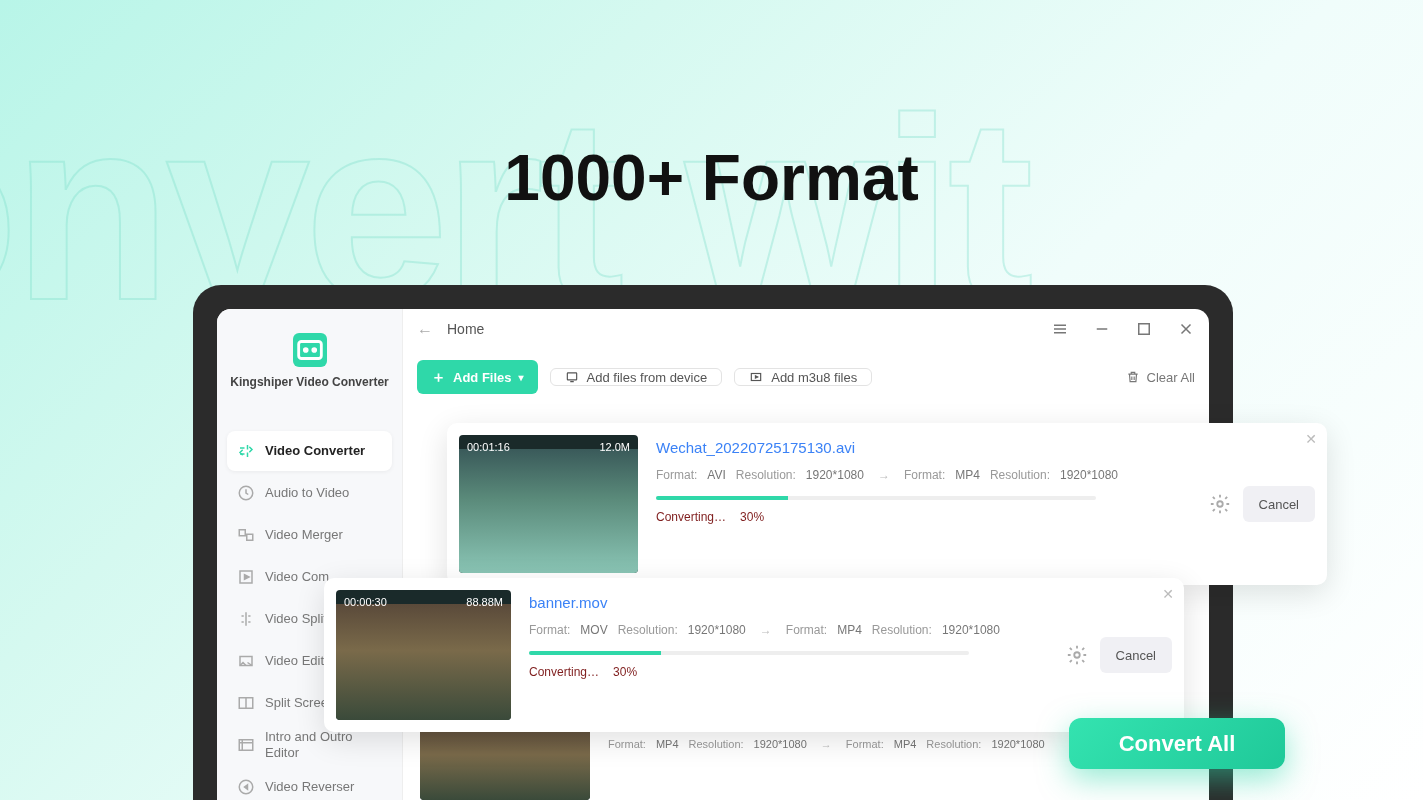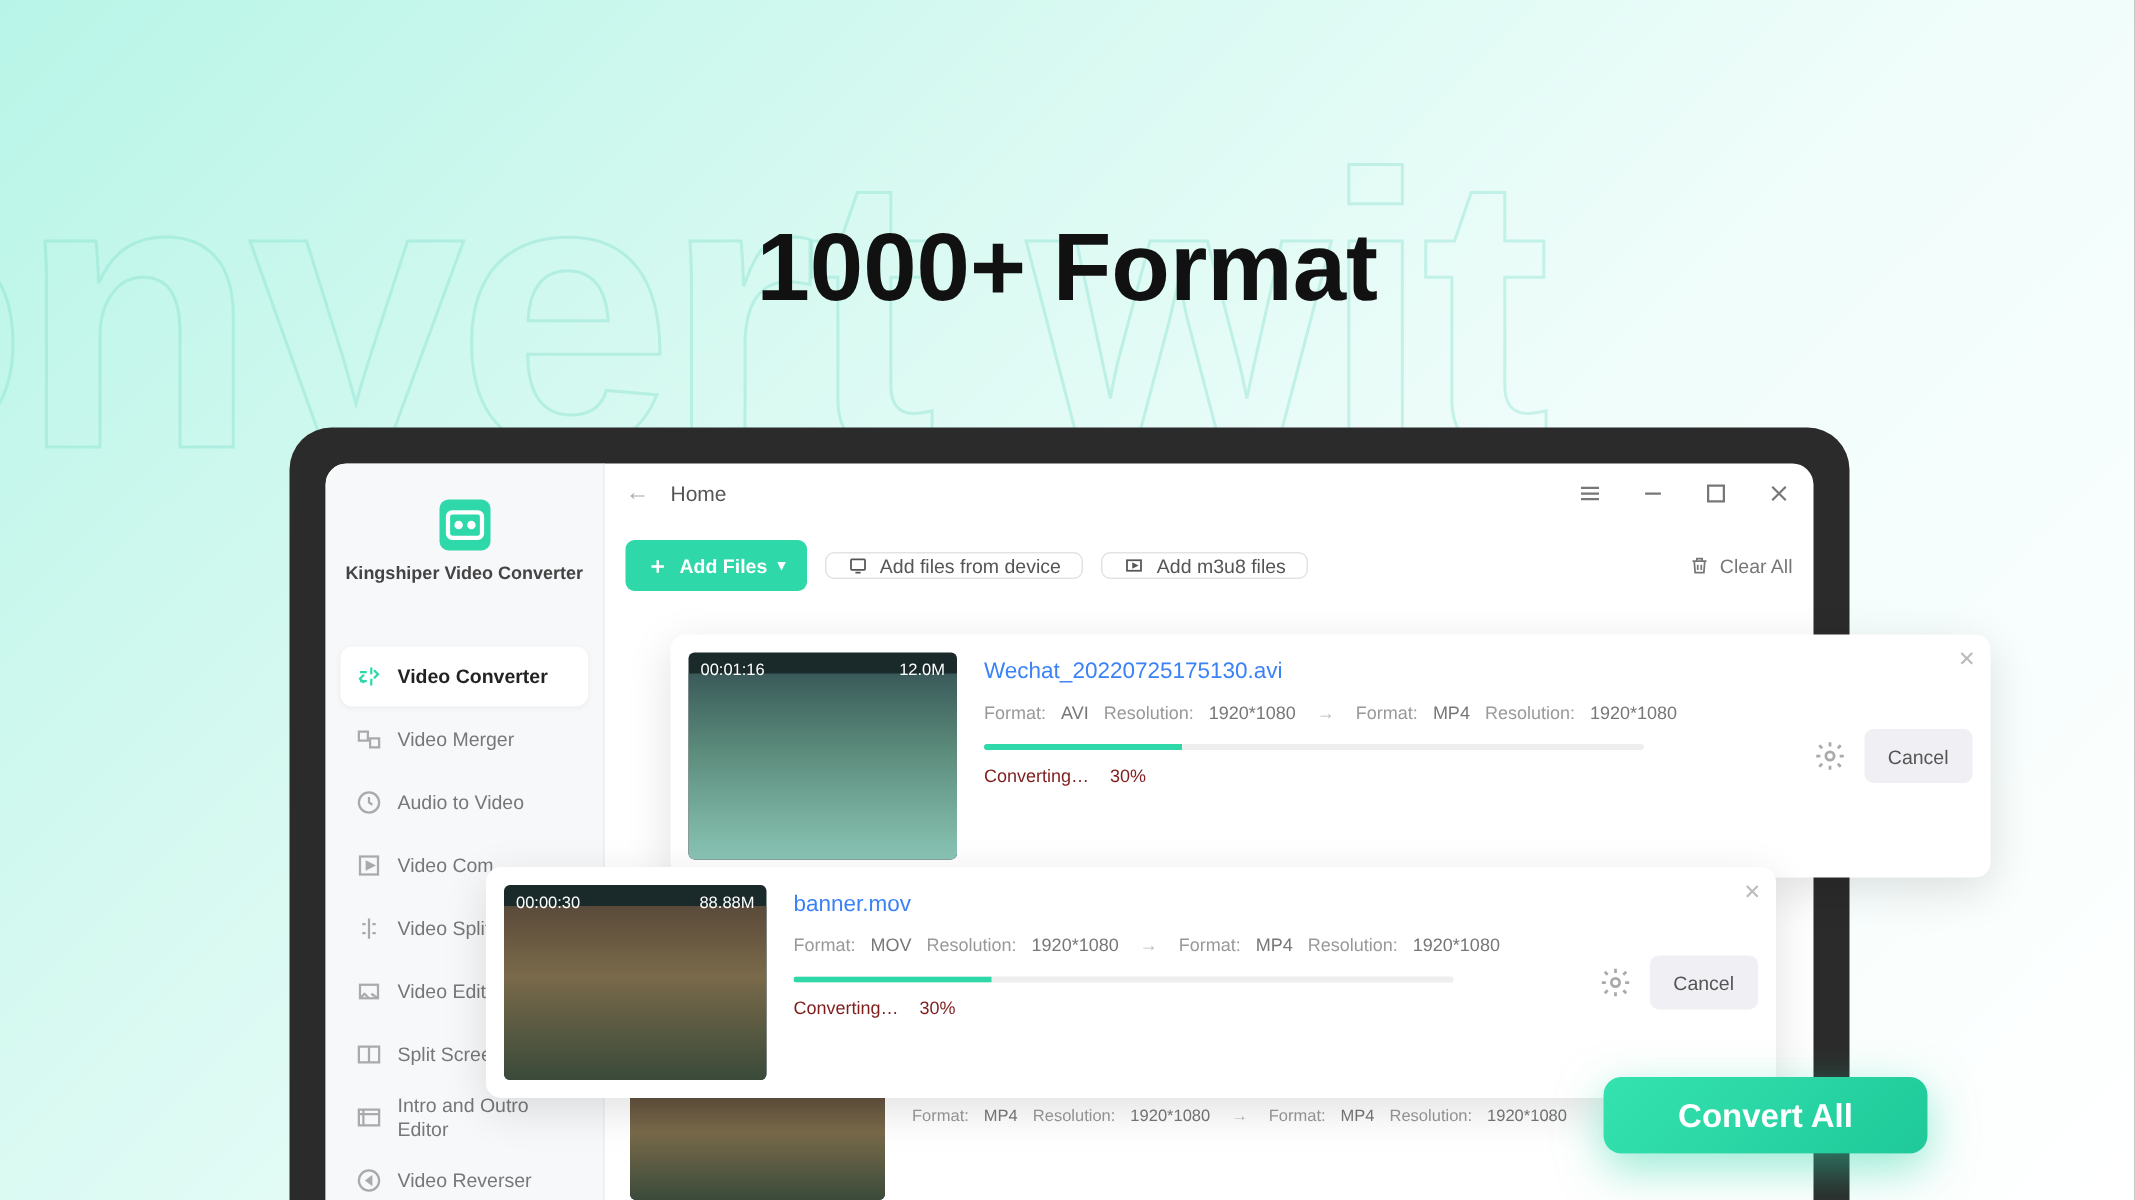--- a/index.html
+++ b/index.html
@@ -286,34 +286,34 @@
               <svg viewBox="0 0 24 24" fill="none" stroke="currentColor" stroke-width="2">
                 <path d="M4 8h6M4 16h6M14 4v6M14 14v6"></path>
                 <path d="M17 7l3 3-3 3M7 17l-3-3 3-3" stroke-linecap="round"></path>
               </svg>
             </span>
           <span>Video Converter</span>
         </div>
         <div class="nav-item">
           <span class="nav-icon">
               <svg viewBox="0 0 24 24" fill="none" stroke="currentColor" stroke-width="2">
+                <circle cx="12" cy="12" r="9"></circle>
+                <path d="M12 7v5l3 2"></path>
+              </svg>
+            </span>
+          <span>Audio to Video</span>
+        </div>
+        <div class="nav-item">
+          <span class="nav-icon">
+              <svg viewBox="0 0 24 24" fill="none" stroke="currentColor" stroke-width="2">
                 <rect x="3" y="5" width="8" height="8"></rect>
                 <rect x="13" y="11" width="8" height="8"></rect>
               </svg>
             </span>
           <span>Video Merger</span>
-        </div>
-        <div class="nav-item">
-          <span class="nav-icon">
-              <svg viewBox="0 0 24 24" fill="none" stroke="currentColor" stroke-width="2">
-                <circle cx="12" cy="12" r="9"></circle>
-                <path d="M12 7v5l3 2"></path>
-              </svg>
-            </span>
-          <span>Audio to Video</span>
         </div>
         <div class="nav-item">
           <span class="nav-icon">
               <svg viewBox="0 0 24 24" fill="none" stroke="currentColor" stroke-width="2">
                 <rect x="4" y="4" width="16" height="16"></rect>
                 <polygon points="10,9 16,12 10,15" fill="currentColor"></polygon>
               </svg>
             </span>
           <span>Video Com</span>
         </div>

